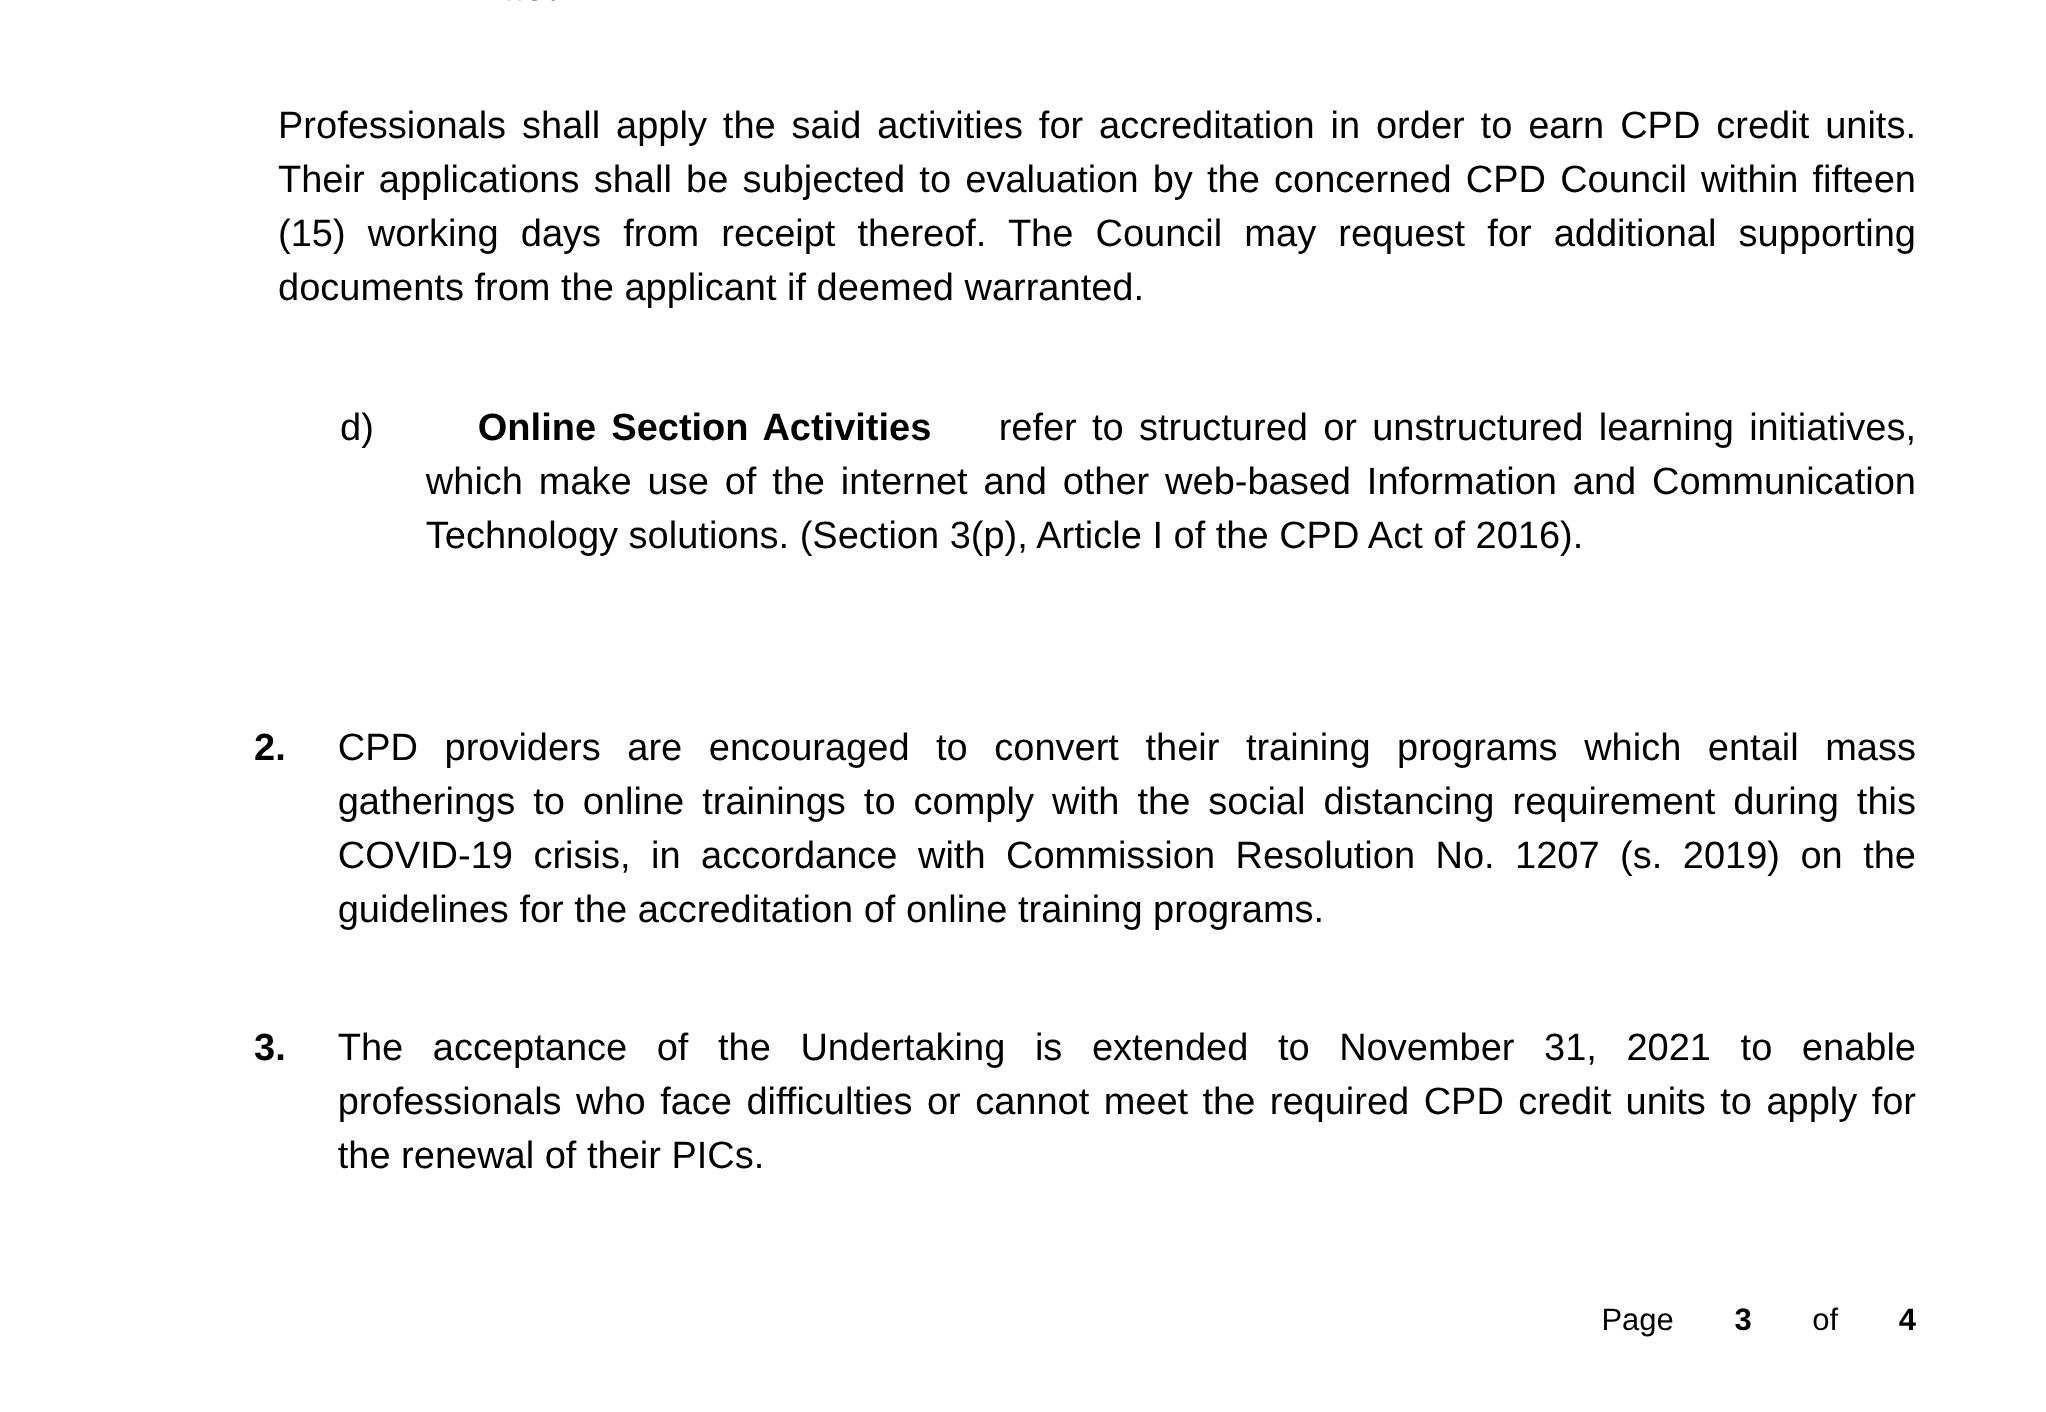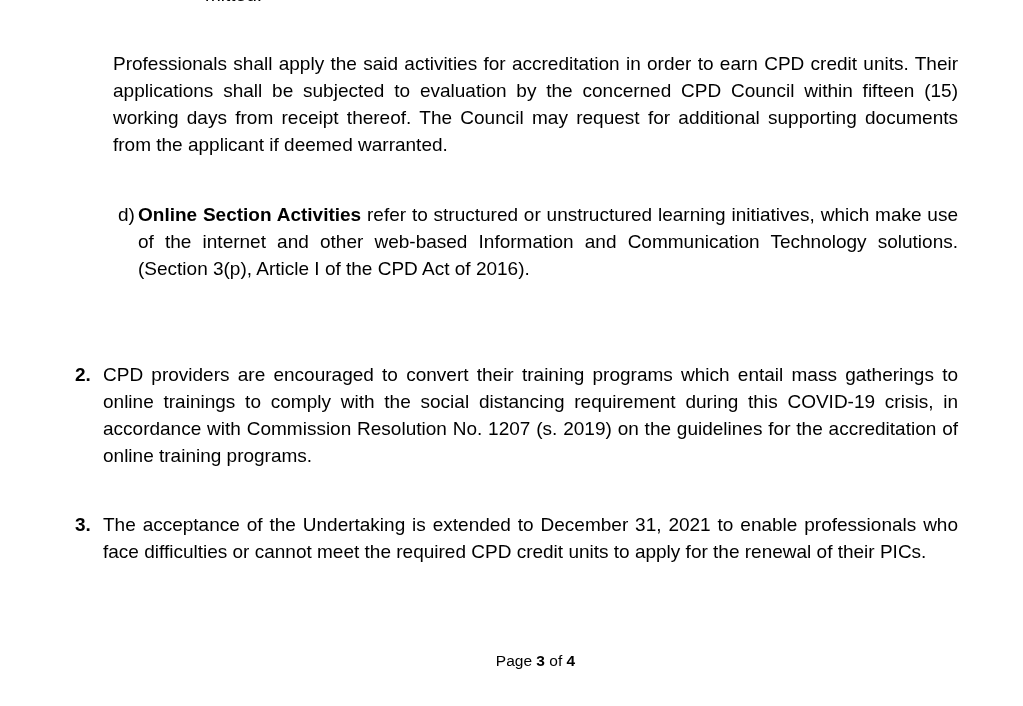--- a/index.html
+++ b/index.html
@@ -1,15 +1,15 @@
 <!DOCTYPE html>
 <html><head>
 <meta charset="utf-8">
 <style>
-  * { box-sizing: border-box; }
+  * { box-sizing: border-box; padding-left: 26px; }
   html, body { margin: 0; padding: 0; background: #ffffff; }
   .page {
     position: relative;
     width: 1023px;
     height: 706px;
     background: #ffffff;
     overflow: hidden;
     font-family: "Liberation Sans", sans-serif;
     color: #000000;
   }
@@ -59,21 +59,21 @@
   }
   .num-item .content { flex: 1 1 auto; }
   .item-2 { top: 361px; }
   .item-3 { top: 511px; }
 
   
   .footer {
     top: 650px;
     left: 113px;
     width: 845px;
-    text-align: center;
+    text-align: right;
     font-size: 15.5px;
     line-height: 22px;
     white-space: pre-wrap;
   }
   .footer .bold { font-weight: bold; }
 </style>
 </head>
 <body>
 
 <div class="page">
@@ -87,18 +87,18 @@
     <span class="content"><span class="bold-lead">Online Section Activities</span><span> refer to structured or unstructured learning initiatives, which make use of the internet and other web-based Information and Communication Technology solutions. (Section 3(p), Article I of the CPD Act of 2016).</span></span>
   </div>
 
   <div class="abs num-item item-2 body-text">
     <span class="marker">2.</span>
     <span class="content">CPD providers are encouraged to convert their training programs which entail mass gatherings to online trainings to comply with the social distancing requirement during this COVID-19 crisis, in accordance with Commission Resolution No. 1207 (s. 2019) on the guidelines for the accreditation of online training programs.</span>
   </div>
 
   <div class="abs num-item item-3 body-text">
     <span class="marker">3.</span>
-    <span class="content">The acceptance of the Undertaking is extended to December 31, 2021 to enable professionals who face difficulties or cannot meet the required CPD credit units to apply for the renewal of their PICs.</span>
+    <span class="content">The acceptance of the Undertaking is extended to November 31, 2021 to enable professionals who face difficulties or cannot meet the required CPD credit units to apply for the renewal of their PICs.</span>
   </div>
 
   <div class="abs footer"><span>Page </span><span class="bold">3</span><span> of </span><span class="bold">4</span></div>
 
 </div>
 
 </body></html>

